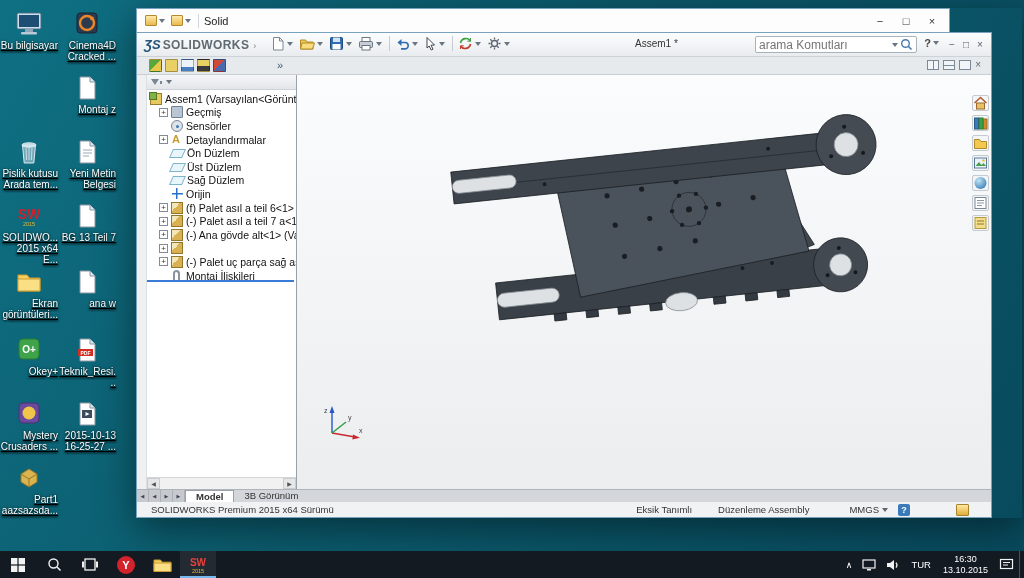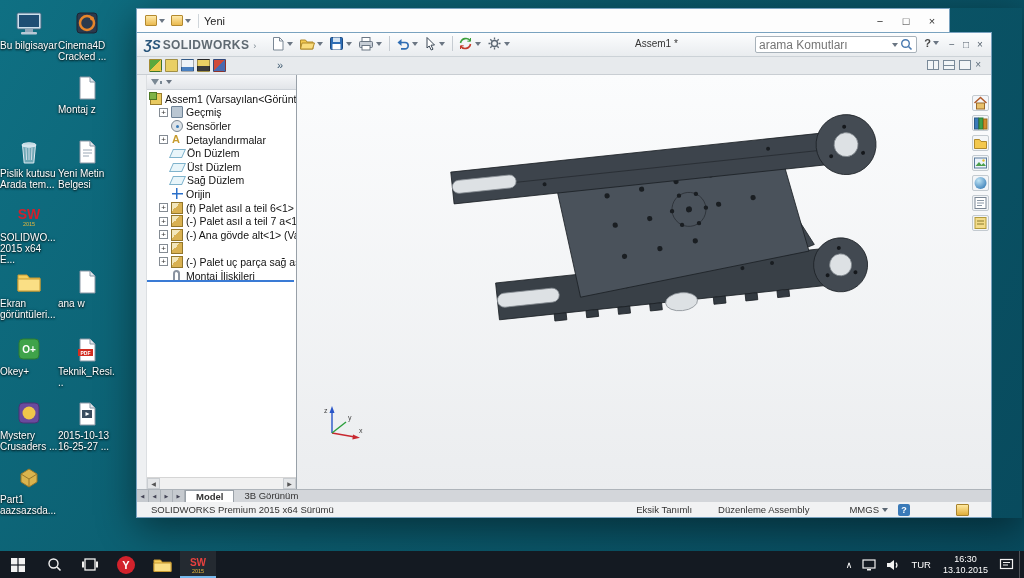--- a/index.html
+++ b/index.html
@@ -4,21 +4,21 @@
 <style>
   * { margin:0; padding:0; box-sizing:border-box; }
   html,body { width:1024px; height:578px; }
   body { font-family:"Liberation Sans", sans-serif; overflow:hidden; }
   text { font-family:"Liberation Sans", sans-serif; }
 
   #screen { position:relative; width:1024px; height:578px; overflow:hidden;
     background:linear-gradient(120deg,#0f7083 0%,#0b5a6c 45%,#084a5d 100%); }
 
   
-  .dcell { position:absolute; width:58px; text-align:left; cursor:default; }
+  .dcell { position:absolute; width:58px; text-align:right; cursor:default;text-decoration:underline; }
   .dico { height:30px; display:flex; align-items:flex-end; justify-content:center; }
   .dlabel { margin-top:2px; font-size:10px; line-height:11px; color:#fff;
     text-shadow:0 1px 2px rgba(0,0,0,.85), 0 0 3px rgba(0,0,0,.6); word-wrap:break-word; }
 
   
   #sw-window { position:absolute; left:136px; top:8px; width:886px;
     box-shadow:0 10px 36px rgba(0,0,0,.45); }
   .titlebar { width:814px; height:24px; background:#fdfdfd; border:1px solid #79a2bf; border-bottom:0;
     display:flex; align-items:center; padding:0 4px; }
   .qicon { width:12px; height:11px; background:linear-gradient(#ffe9a8,#e9b94f);
@@ -238,20 +238,29 @@
   <div class="dcell" style="left:58px;top:136px">
     <div class="dico">
         <svg width="30" height="28">
           <path d="M8 3 h10 l5 5 v17 H8 Z" fill="#fff" stroke="#8a97a5"></path>
           <path d="M18 3 v5 h5" fill="#dfe6ec" stroke="#8a97a5"></path>
           <path d="M11 12 h9 M11 15 h9 M11 18 h6" stroke="#9aa7b5"></path>
         </svg>
       </div>
     <div class="dlabel">Yeni Metin Belgesi</div>
   </div>
+  <div class="dcell" style="left:58px;top:200px">
+    <div class="dico">
+        <svg width="30" height="28">
+          <path d="M8 3 h10 l5 5 v17 H8 Z" fill="#fff" stroke="#8a97a5"></path>
+          <path d="M18 3 v5 h5" fill="#dfe6ec" stroke="#8a97a5"></path>
+        </svg>
+      </div>
+    <div class="dlabel">BG 13 Teil 7</div>
+  </div>
   <div class="dcell" style="left:58px;top:266px">
     <div class="dico">
         <svg width="30" height="28">
           <path d="M8 3 h10 l5 5 v17 H8 Z" fill="#fff" stroke="#8a97a5"></path>
           <path d="M18 3 v5 h5" fill="#dfe6ec" stroke="#8a97a5"></path>
         </svg>
       </div>
     <div class="dlabel">ana w</div>
   </div>
   <div class="dcell" style="left:58px;top:334px">
@@ -278,21 +287,21 @@
   </div>
 
   <div id="sw-window">
 
     <div class="titlebar">
       <span class="qicon"></span>
       <span class="caret"></span>
       <span class="qicon"></span>
       <span class="caret"></span>
       <span class="tsep"></span>
-      <span class="wtitle">Yeni</span>
+      <span class="wtitle">Solid</span>
       <span class="wctrl">−</span>
       <span class="wctrl">□</span>
       <span class="wctrl">×</span>
     </div>
 
     <div class="winbody">
 
       <div class="menubar">
         <div class="logo">
           <span class="logo-ds">ƷS</span>

